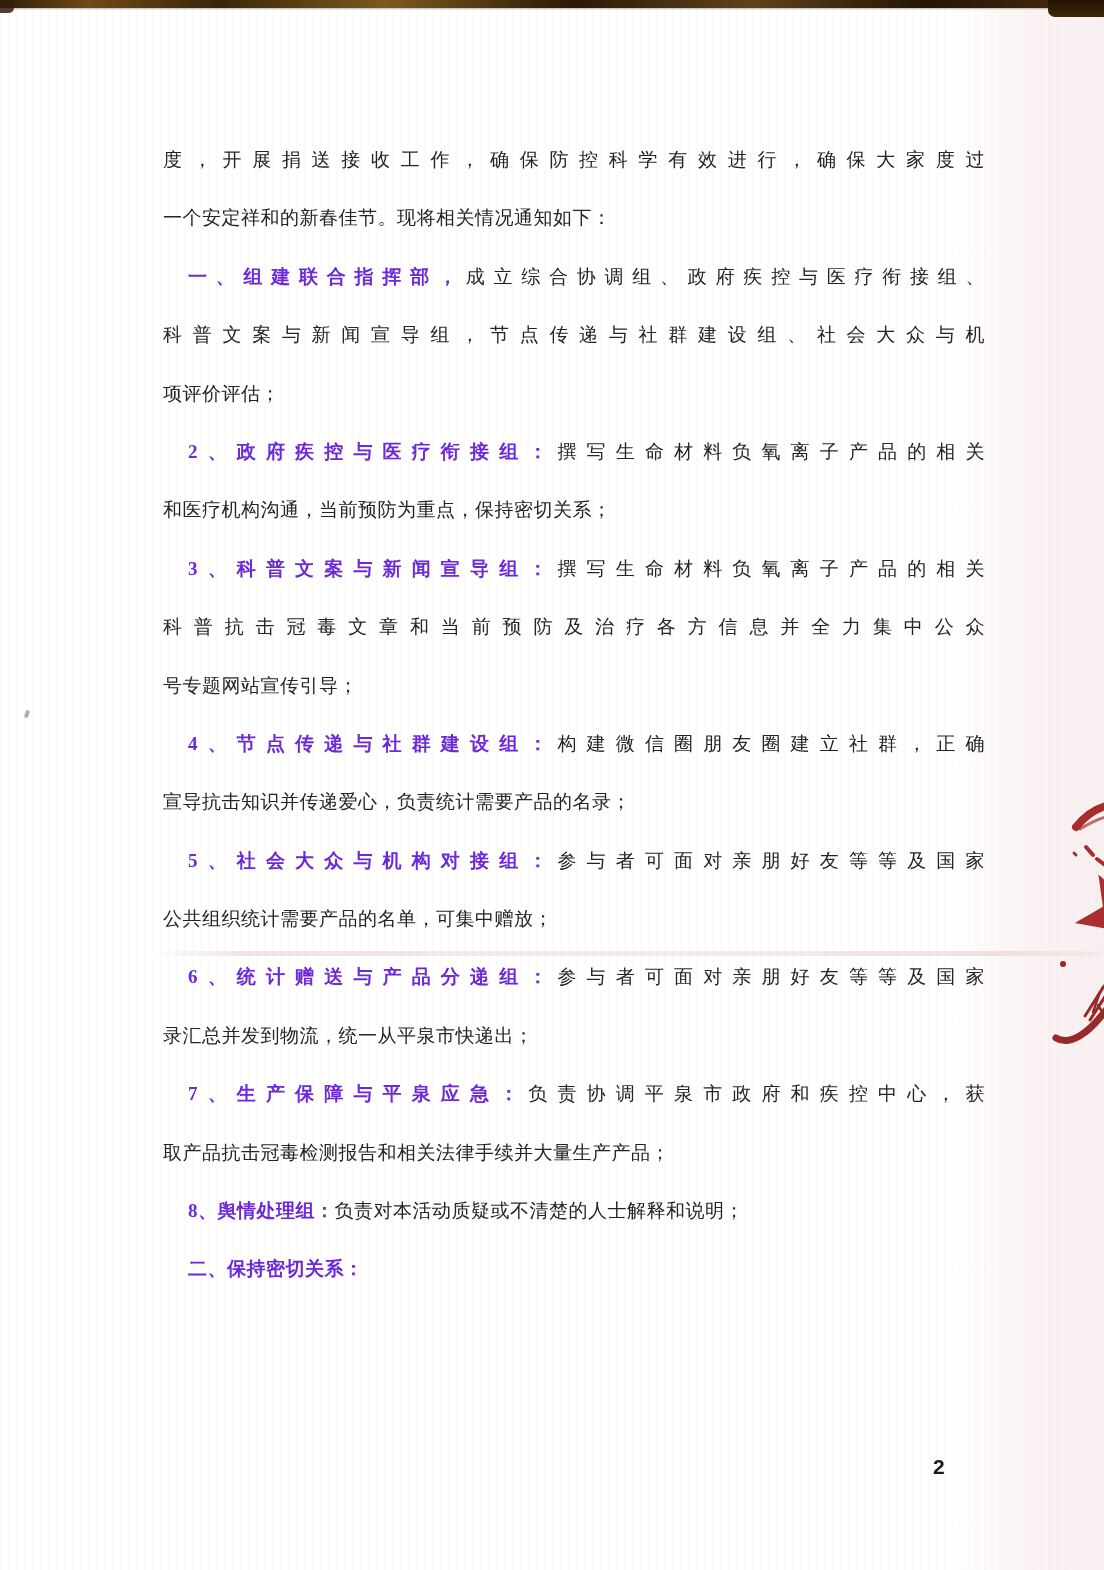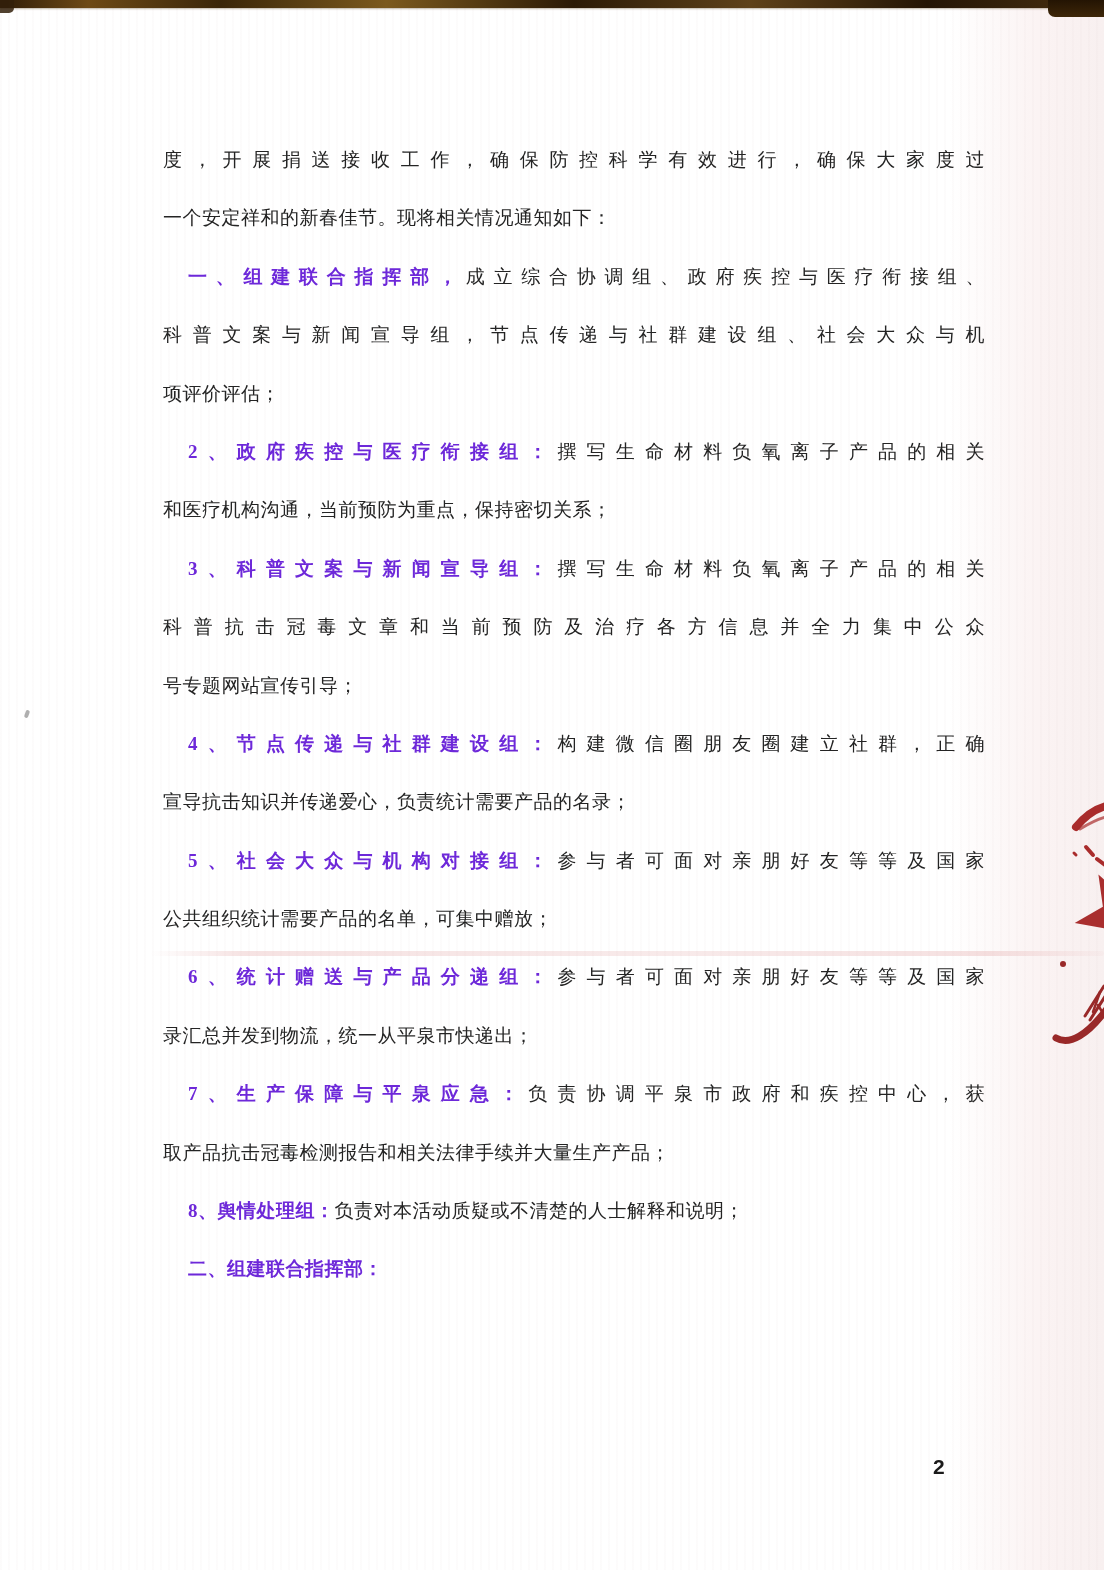--- a/index.html
+++ b/index.html
@@ -86,21 +86,21 @@
     <div class="line"><span>号专题网站宣传引导；</span></div>
     <div class="line justify"><span class="b">4、节点传递与社群建设组：</span><span>构建微信圈朋友圈建立社群，正确</span></div>
     <div class="line"><span>宣导抗击知识并传递爱心，负责统计需要产品的名录；</span></div>
     <div class="line justify"><span class="b">5、社会大众与机构对接组：</span><span>参与者可面对亲朋好友等等及国家</span></div>
     <div class="line"><span>公共组织统计需要产品的名单，可集中赠放；</span></div>
     <div class="line justify"><span class="b">6、统计赠送与产品分递组：</span><span>参与者可面对亲朋好友等等及国家</span></div>
     <div class="line"><span>录汇总并发到物流，统一从平泉市快递出；</span></div>
     <div class="line justify"><span class="b">7、生产保障与平泉应急：</span><span>负责协调平泉市政府和疾控中心，获</span></div>
     <div class="line"><span>取产品抗击冠毒检测报告和相关法律手续并大量生产产品；</span></div>
     <div class="line"><span class="b">8、舆情处理组：</span><span>负责对本活动质疑或不清楚的人士解释和说明；</span></div>
-    <div class="line"><span class="b">二、组建联合指挥部：</span></div>
+    <div class="line"><span class="b">二、保持密切关系：</span></div>
   </div>
 
 <svg class="seal" width="64" height="300" viewBox="0 0 64 300">
   <g fill="none" stroke="#a31c1c" stroke-linecap="round" opacity="0.92">
 
     <path d="M 36 44 C 45 33, 55 26, 66 23" stroke-width="8"></path>
     <path d="M 40 46 C 50 40, 58 36, 66 34" stroke-width="3" opacity="0.7"></path>
 
     <path d="M 46 64 l 7 8" stroke-width="4"></path>
     <path d="M 57 76 l 8 6" stroke-width="4"></path>

